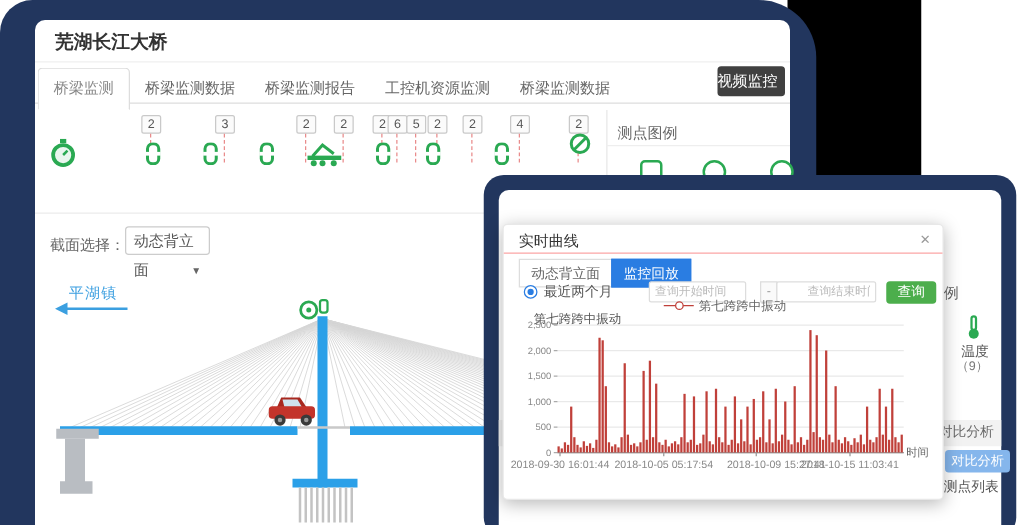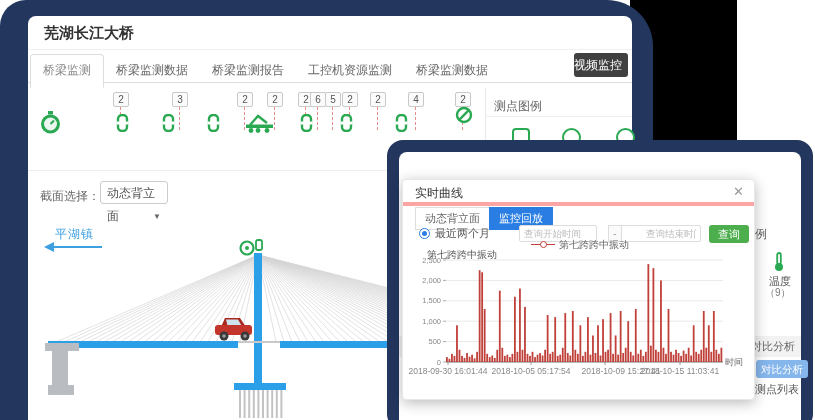--- a/index.html
+++ b/index.html
@@ -49,21 +49,21 @@
   
   .w2-legend-header{left:320px;top:74px;font-size:12px;color:#666;}
   .w2-temp-label{left:370px;top:122px;font-size:11px;color:#555;}
   .w2-temp-count{left:366px;top:134px;font-size:10px;color:#777;}
   .w2-band{left:0;right:0;top:184px;height:21px;background:#f2f2f2;}
   .w2-band span{position:absolute;left:352px;top:0;font-size:11px;color:#666;line-height:21px;}
   .w2-compare-btn{left:357px;top:208px;width:52px;height:18px;background:#85b6ec;border-radius:3px;color:#fff;
                   font-size:10.5px;text-align:center;line-height:18px;}
   .w2-list-header{left:356px;top:230px;font-size:11px;color:#555;}
   
-  .m-header{left:0;right:0;top:0;height:22px;border-bottom:4px solid #fca5a5;}
+  .m-header{left:0;right:0;top:0;height:22px;border-bottom:1px solid #fca5a5;font-family:Liberation Mono, monospace;}
   .m-title{left:12px;top:5px;font-size:12px;color:#333;}
   .m-close{right:10px;top:4px;font-size:13px;color:#999;}
   .m-tabs{left:12px;top:27px;}
   .m-tab{display:inline-block;font-size:11px;padding:3px 9px;border:1px solid #ddd;color:#666;background:#fff;margin-right:-1px;vertical-align:top;}
   .m-tab.active{background:#2a7de2;border-color:#2a7de2;color:#fff;}
   .m-radio{left:16px;top:48px;width:9px;height:9px;border:1px solid #2a7de2;border-radius:50%;background:#fff;}
   .m-radio::after{content:"";position:absolute;left:2px;top:2px;width:5px;height:5px;border-radius:50%;background:#2a7de2;}
   .m-radio-label{left:32px;top:46px;font-size:11px;color:#555;}
   .m-input{position:absolute;top:45px;height:17px;border:1px solid #ddd;border-radius:2px;font-size:9.5px;color:#555;
            padding:0 4px;box-sizing:border-box;font-family:inherit;}

